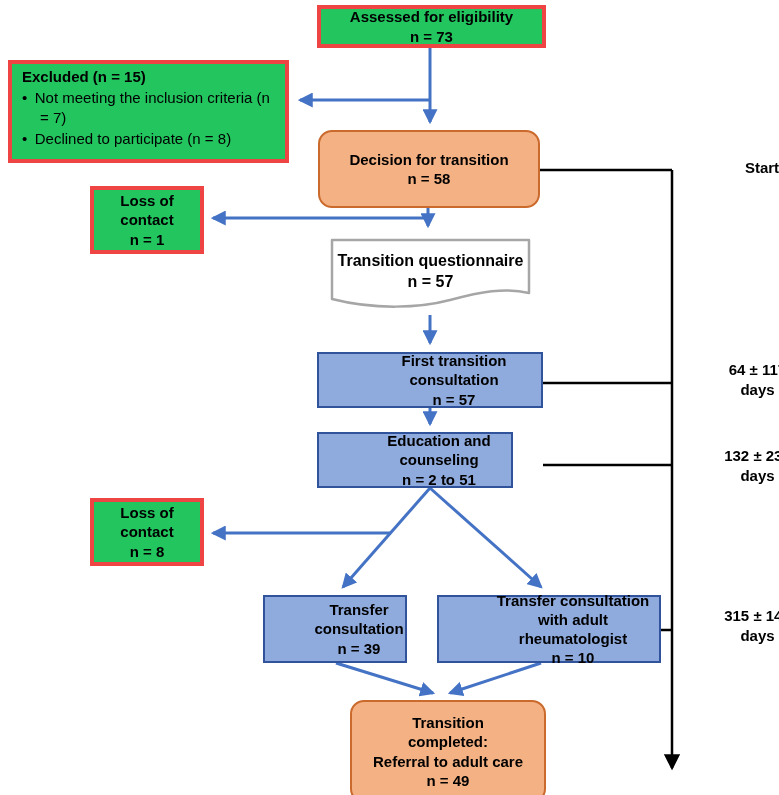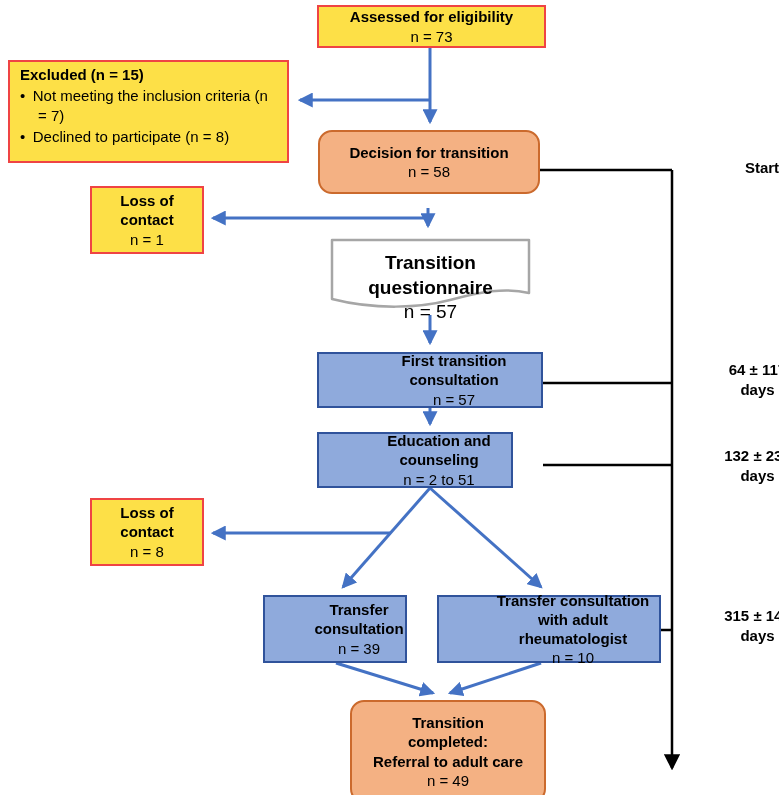--- a/index.html
+++ b/index.html
@@ -6,32 +6,32 @@
   .canvas{
     position:relative;width:779px;height:795px;background:#fff;overflow:hidden;
     font-family:"Liberation Sans",sans-serif;color:#000;
   }
   svg.overlay{position:absolute;left:0;top:0;width:779px;height:795px;}
   .box{
     position:absolute;box-sizing:border-box;
     display:flex;flex-direction:column;justify-content:center;align-items:center;
     text-align:center;font-size:15px;line-height:1.28;
   }
-  .plain{background:#fde047;border:2px solid #ef4444;}
+  .plain{background:#22c55e;border:4px solid #ef4444;}
   .blue{background:#8faadc;border:2px solid #30539b;padding-left:48px;}
   .orange{background:#f4b183;border:2.5px solid #cb6a2d;border-radius:14px;}
   .title{font-weight:bold;white-space:pre-line;}
-  .nval{font-weight:normal;white-space:pre-line;}
+  .nval{font-weight:bold;white-space:pre-line;}
   .excluded{justify-content:flex-start;align-items:flex-start;text-align:left;padding:3px 10px;}
   .excluded ul{margin:2px 0 0 0;padding:0;list-style:none;}
   .excluded li{padding-left:18px;text-indent:-18px;line-height:1.35;}
   .excluded li::before{content:"\2022\2002";}
   .doc{position:absolute;box-sizing:border-box;}
   .doc .doc-shape{position:absolute;left:0;top:0;}
-  .doc .doc-text{position:relative;padding-top:13px;text-align:center;font-size:19px;line-height:1.3;}
+  .doc .doc-text{position:relative;padding-top:13px;text-align:center;font-size:16px;line-height:1.3;}
   .rlabel{position:absolute;font-size:15px;font-weight:bold;text-align:center;white-space:pre-line;line-height:1.3;margin-left:24px;}
 </style>
 </head>
 <body>
 
 <div class="canvas">
 
   <svg class="overlay" viewBox="0 0 779 795">
     <defs>
       <marker id="arrB" viewBox="0 0 10 10" refX="8.5" refY="5" markerWidth="5" markerHeight="5" orient="auto-start-reverse">
@@ -67,21 +67,21 @@
   </div>
 
   <div class="box plain excluded" style="left:8px;top:60px;width:281px;height:103px;">
     <div class="title">Excluded (n = 15)</div>
     <ul>
       <li>Not meeting the inclusion criteria (n = 7)</li>
       <li>Declined to participate (n = 8)</li>
     </ul>
   </div>
 
-  <div class="box orange" style="left:318px;top:130px;width:222px;height:64px;">
+  <div class="box orange" style="left:318px;top:130px;width:222px;height:78px;">
     <div class="title">Decision for transition</div>
     <div class="nval">n = 58</div>
   </div>
 
   <div class="box plain" style="left:90px;top:186px;width:114px;height:68px;">
     <div class="title">Loss of
 contact</div>
     <div class="nval">n = 1</div>
   </div>
 

